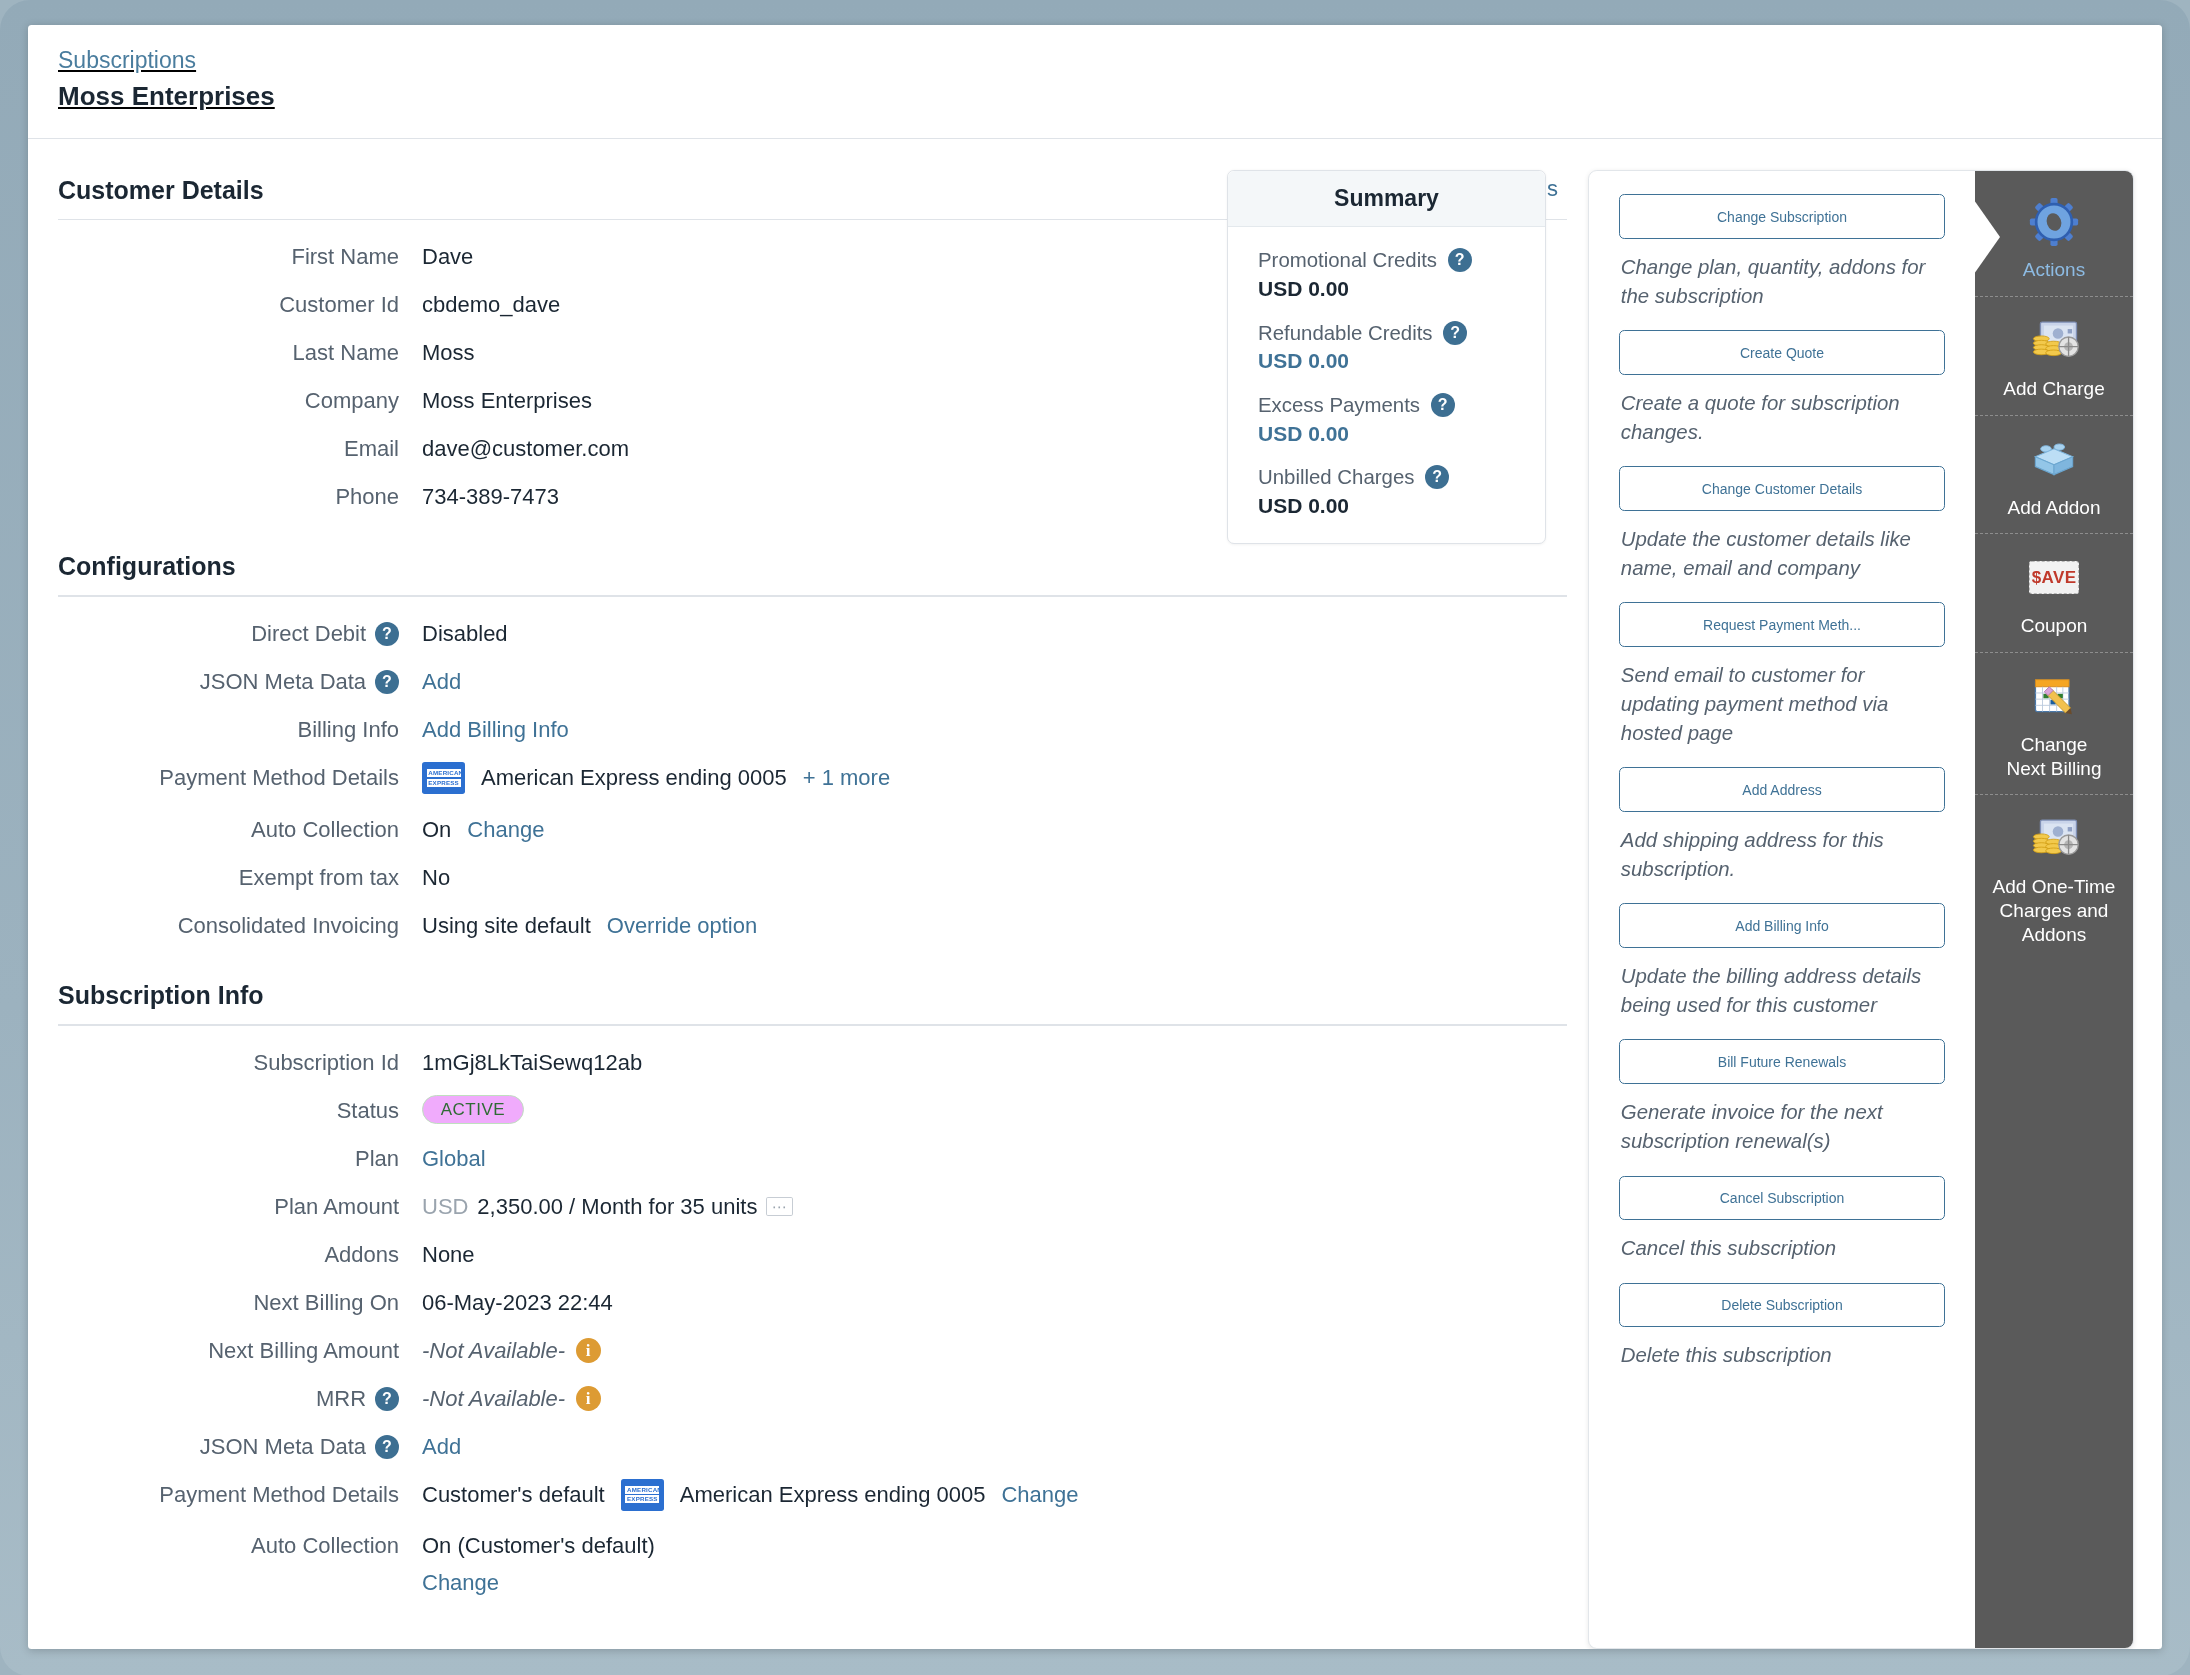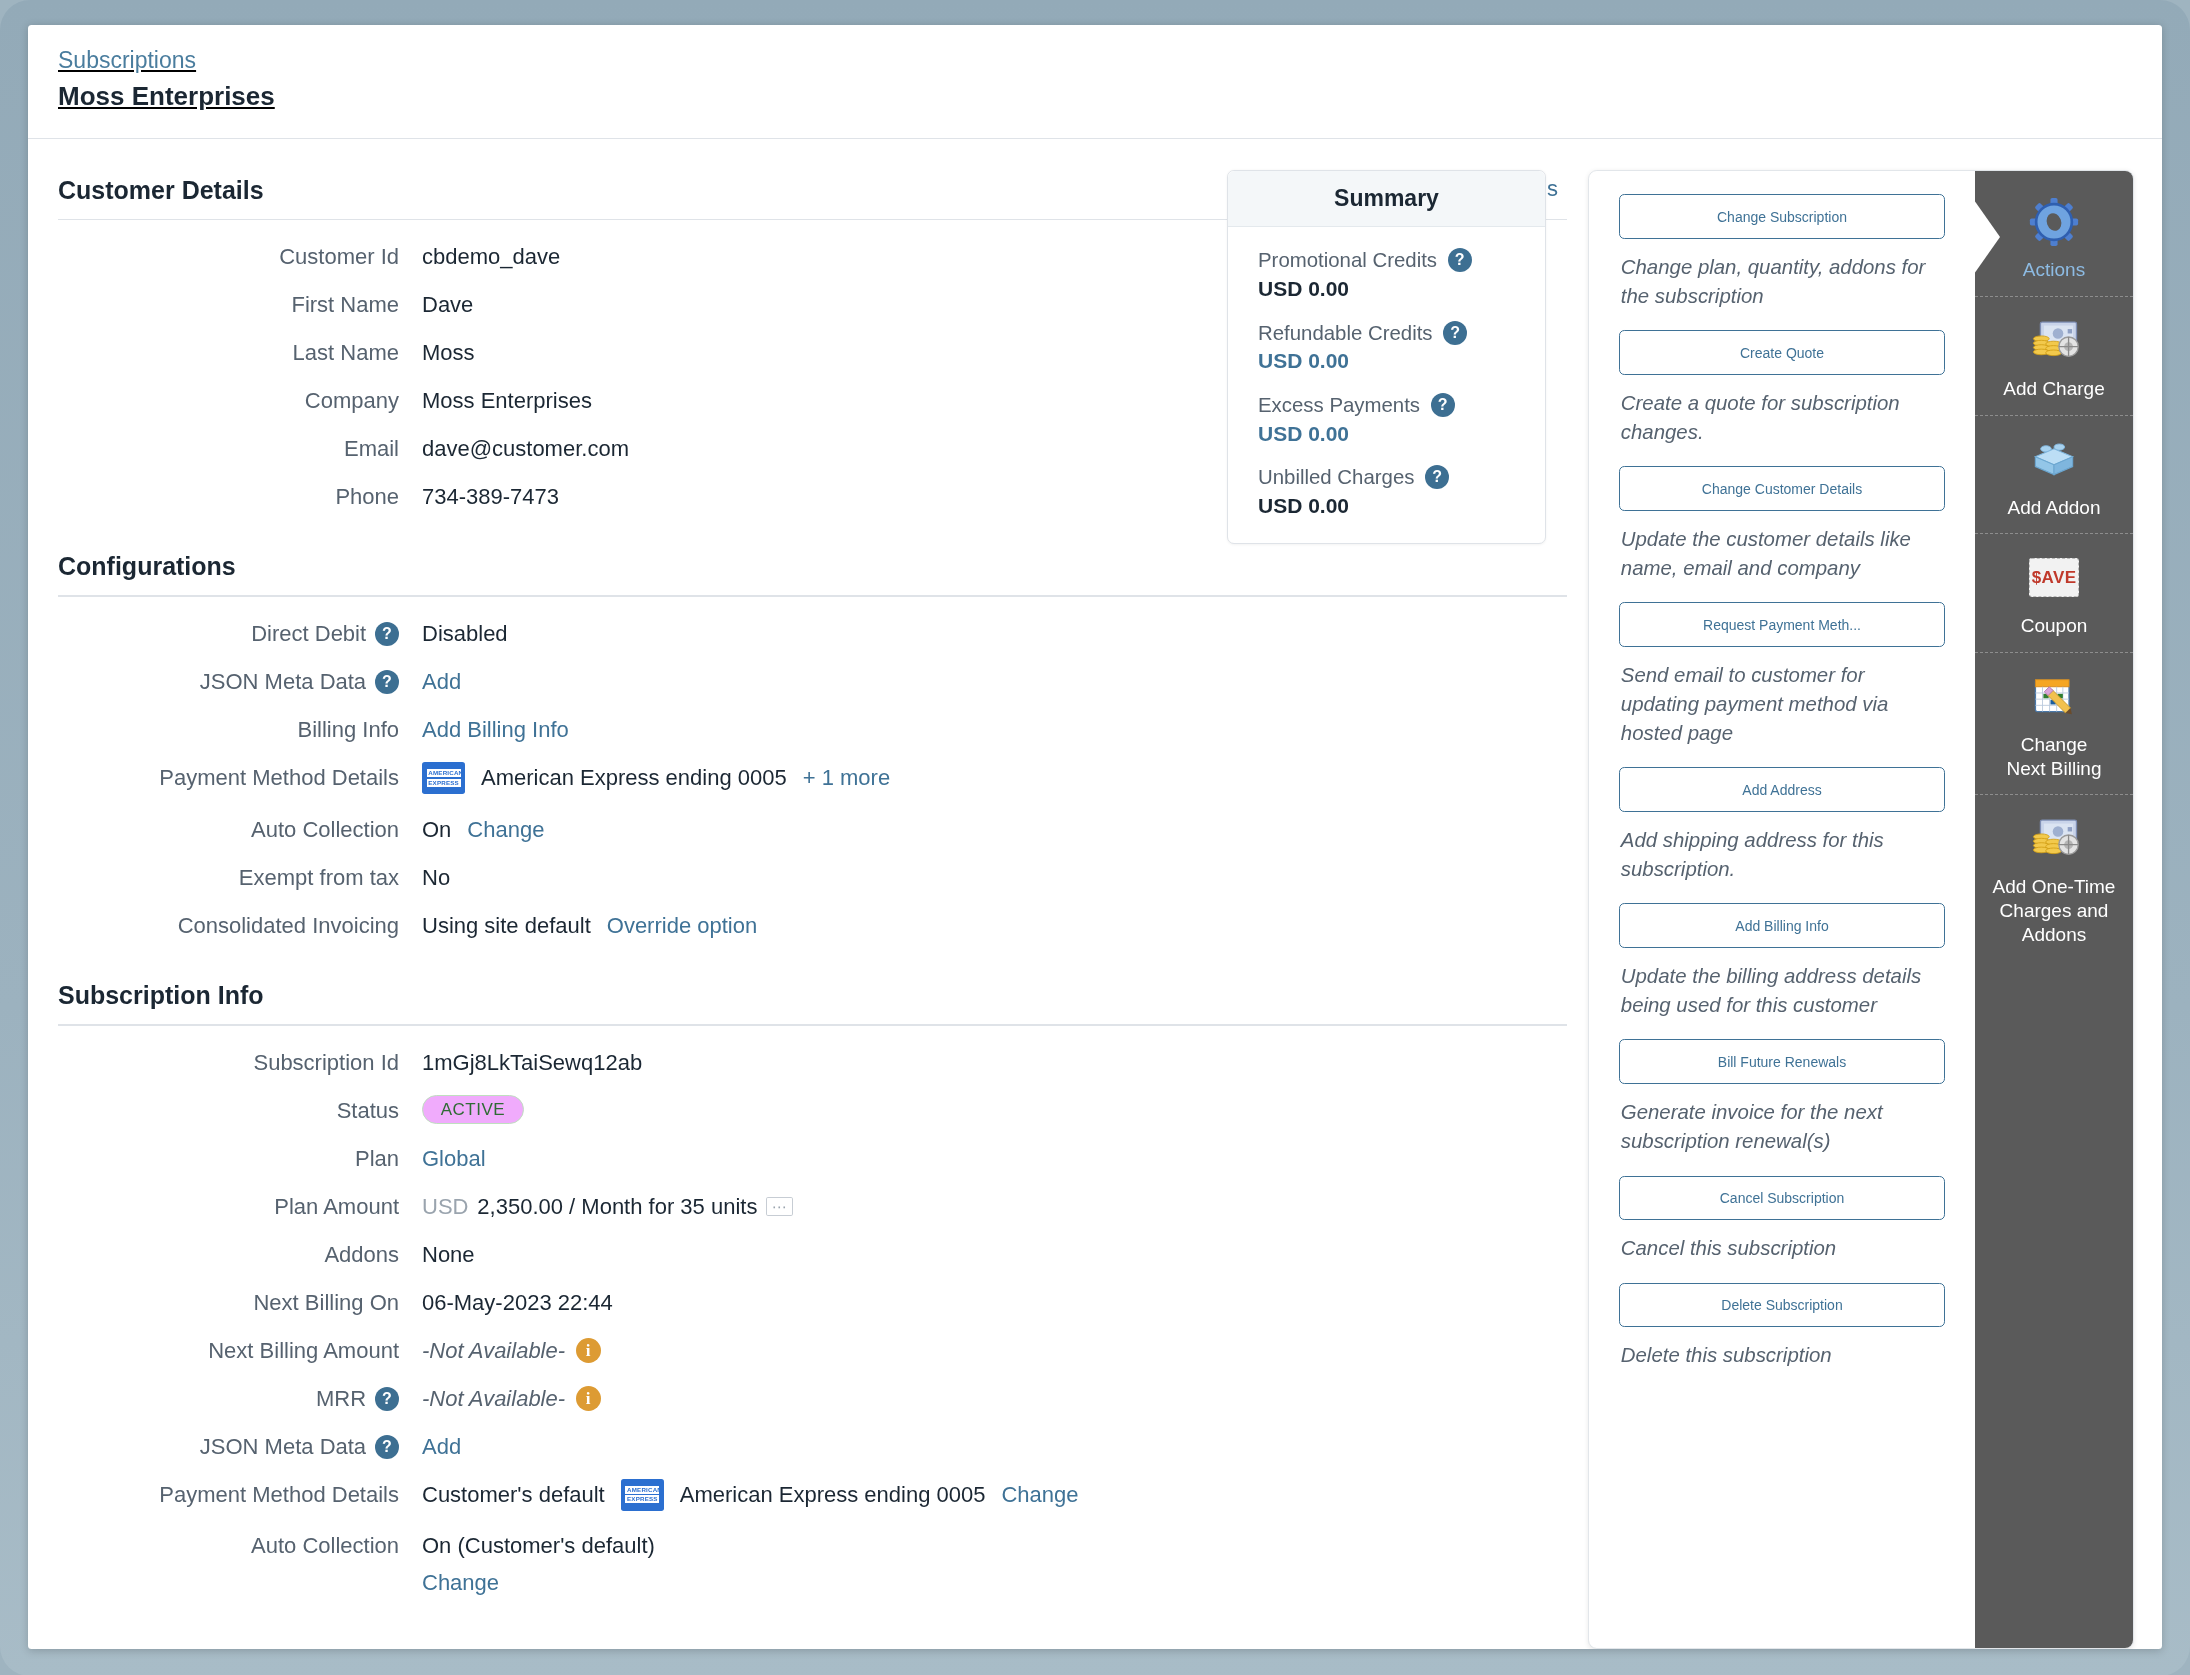--- a/index.html
+++ b/index.html
@@ -182,21 +182,21 @@
     border-top: 37px solid transparent;
     border-bottom: 37px solid transparent;
     border-left: 26.6px solid #ffffff;
   }
   .rail-icon { height: 55px; display: flex; align-items: center; justify-content: center; }
   .rail-label {
     color: #ffffff; font-size: 19px; line-height: 1.25; margin-top: 8.9px;
   }
   
   .save-icon {
-    width: 50px; height: 39px; background: #f2f2f2;
+    width: 50px; height: 33px; background: #f2f2f2;
     border: 1.8px dashed #b9b9b9; border-radius: 2.7px;
     display: flex; align-items: center; justify-content: center;
     color: #c0392b; font-size: 17px; font-weight: bold; letter-spacing: 0.4px;
   }
 </style>
 </head>
 <body>
 
 <div class="outer-frame">
 <div class="window">
@@ -209,26 +209,26 @@
   <div class="body-wrap">
 
     <div class="left-col">
 
       <div class="sec-head">Customer Details</div>
       <div class="view-cust-link">View Customer Details</div>
       <div class="sec-rule"></div>
 
       <div class="fields">
         <div class="frow">
+          <div class="flabel">First Name</div>
+          <div class="fval">Dave</div>
+        </div>
+        <div class="frow">
           <div class="flabel">Customer Id</div>
           <div class="fval">cbdemo_dave</div>
-        </div>
-        <div class="frow">
-          <div class="flabel">First Name</div>
-          <div class="fval">Dave</div>
         </div>
         <div class="frow">
           <div class="flabel">Last Name</div>
           <div class="fval">Moss</div>
         </div>
         <div class="frow">
           <div class="flabel">Company</div>
           <div class="fval">Moss Enterprises</div>
         </div>
         <div class="frow">

